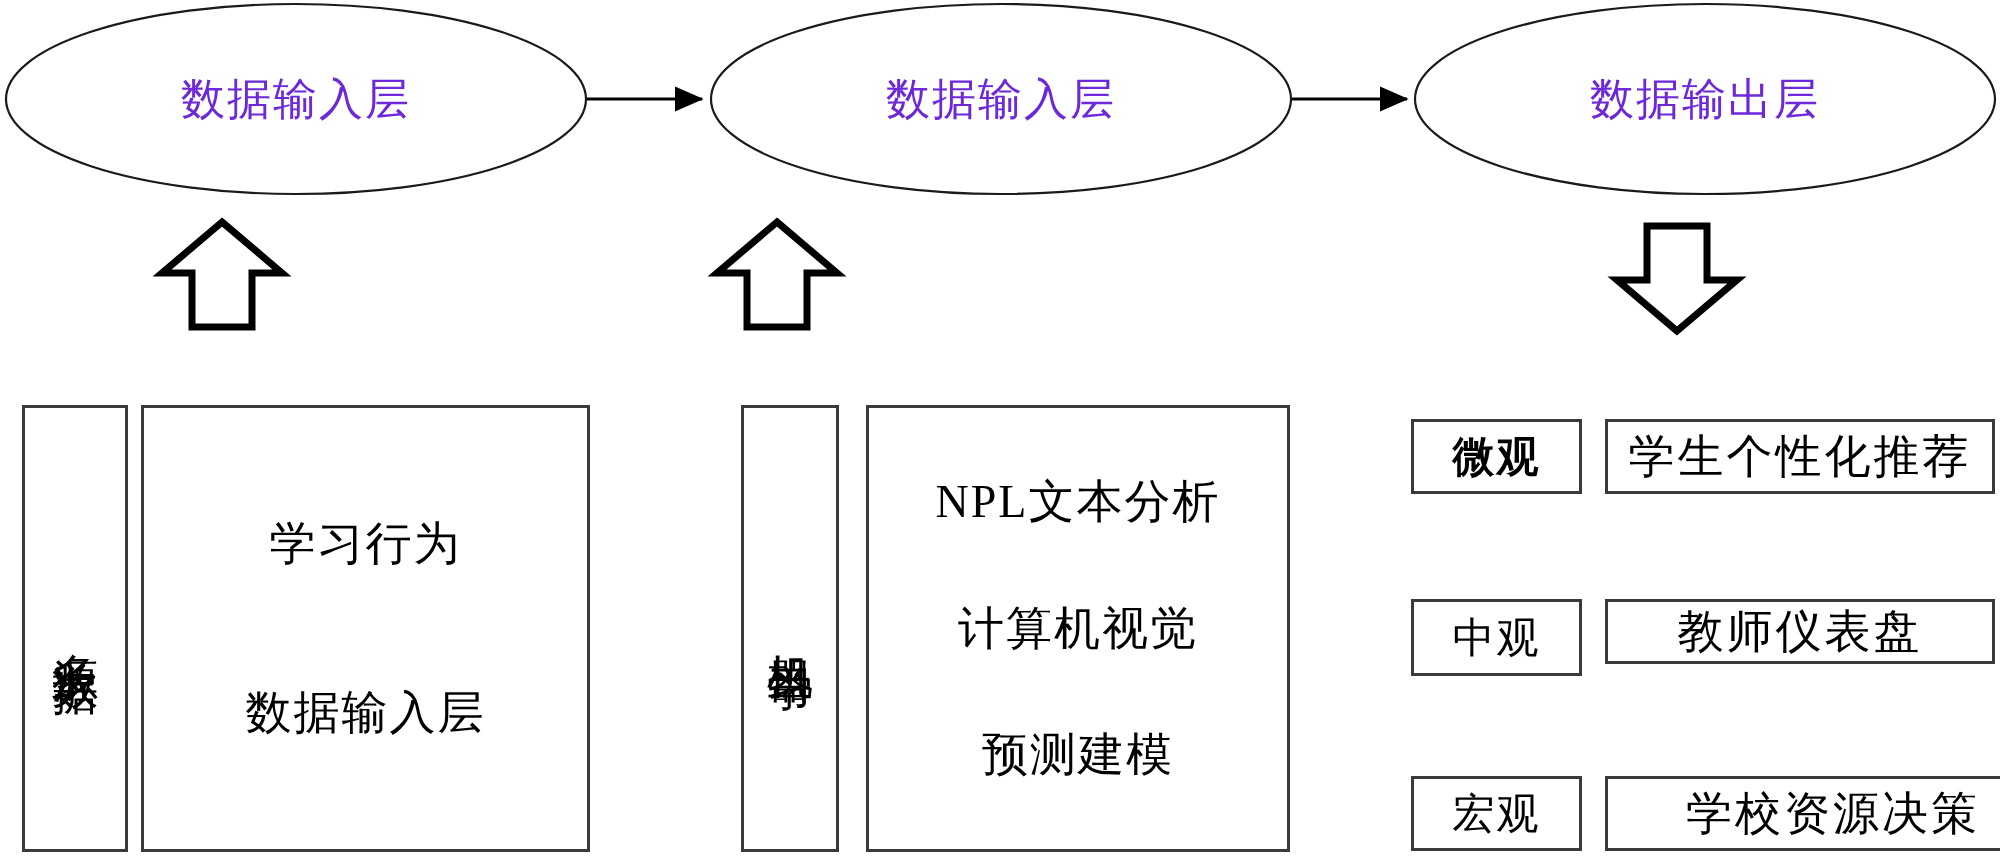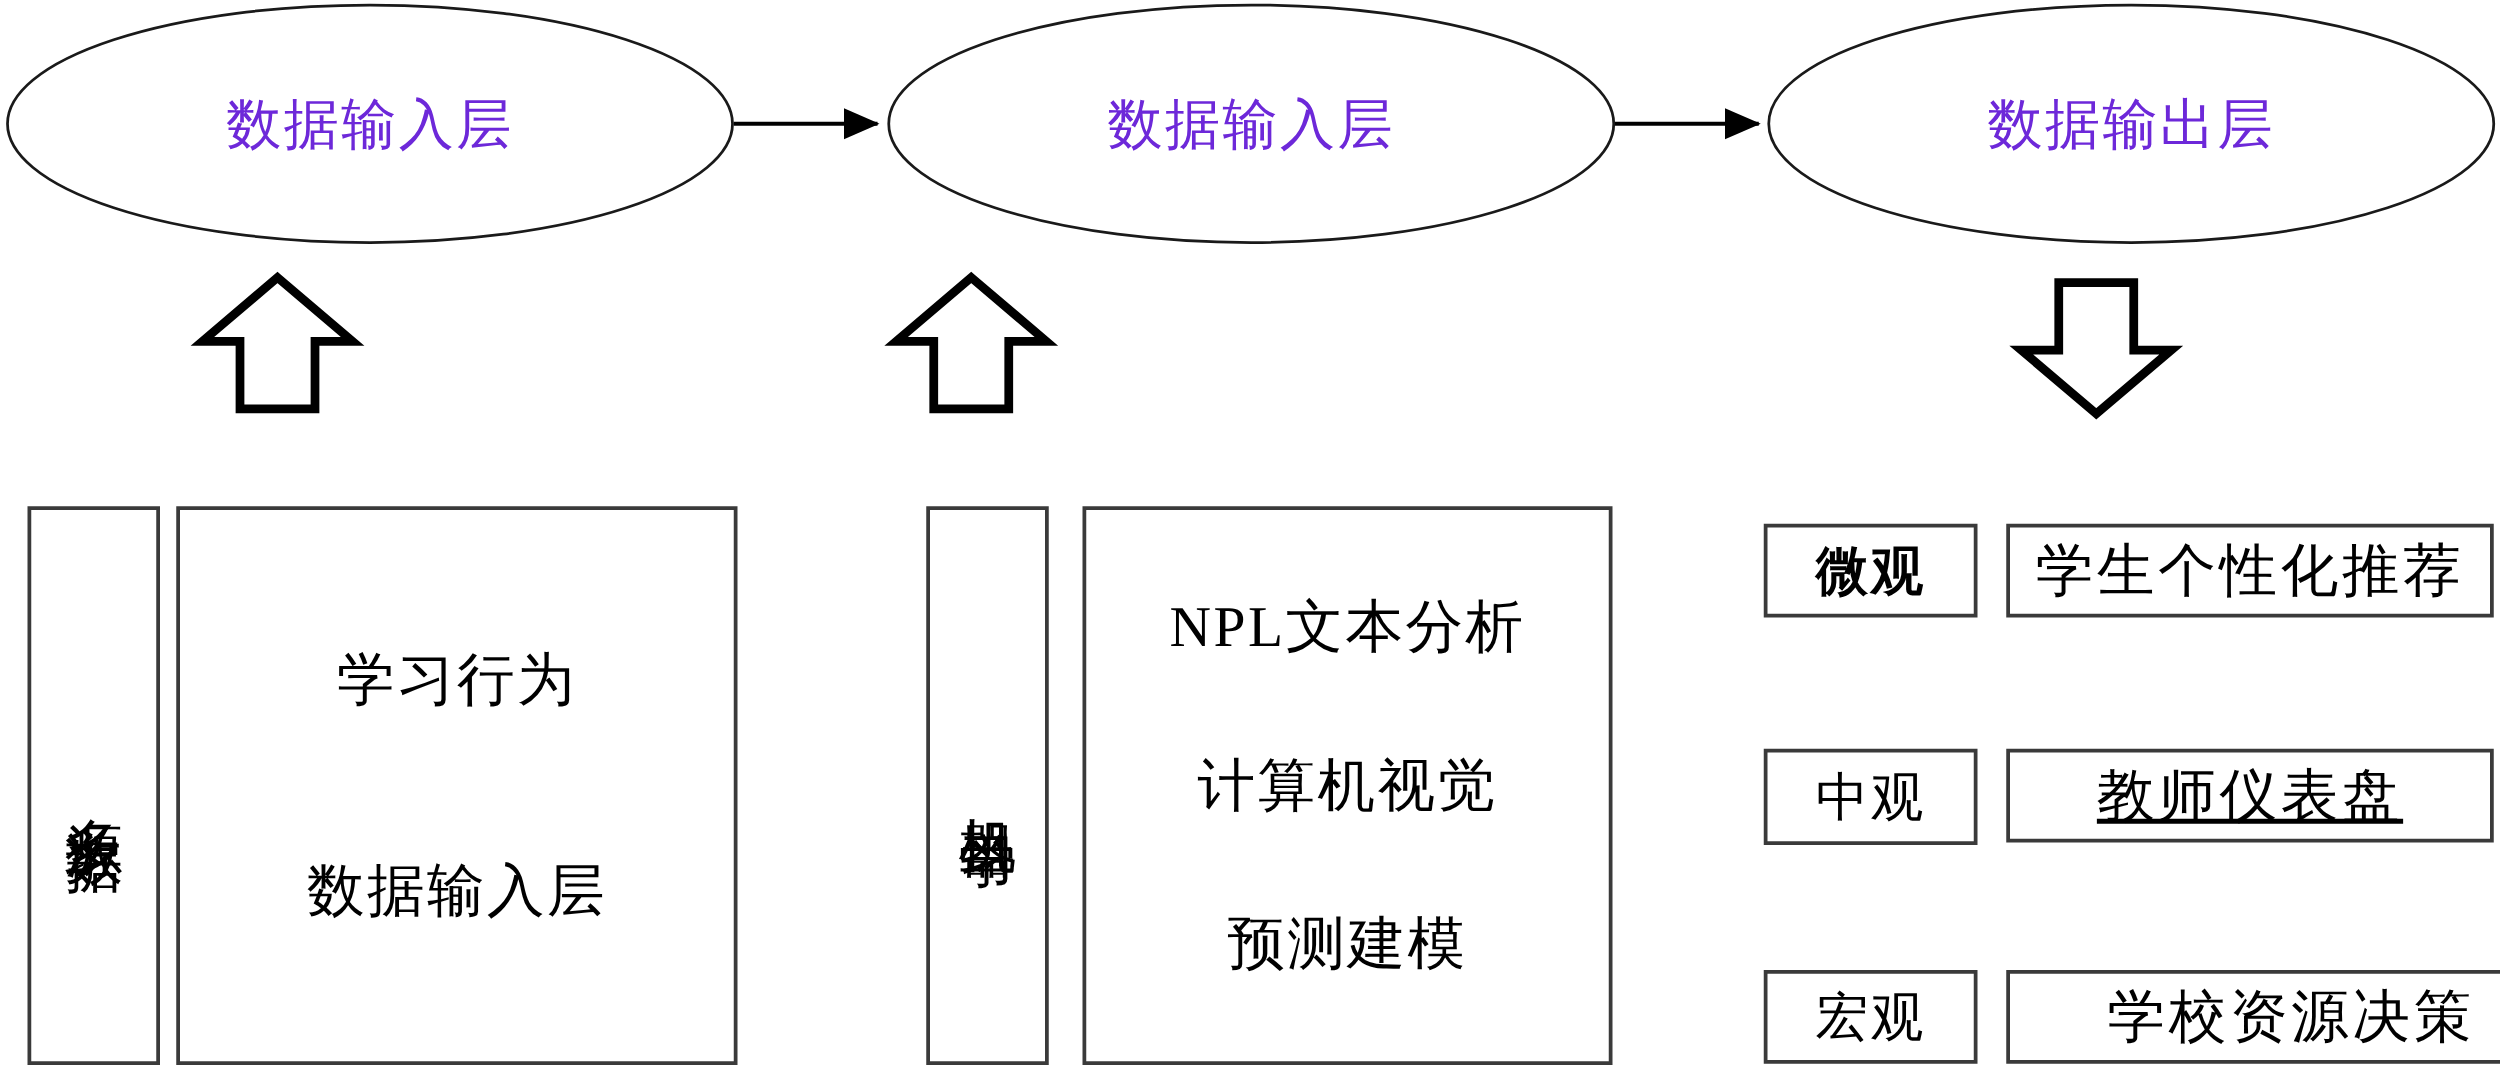--- a/index.html
+++ b/index.html
@@ -121,18 +121,18 @@
   <div class="box box-stack" style="left:866px; top:405px; width:424px; height:447px;">
     <div>NPL文本分析</div>
     <div>计算机视觉</div>
     <div>预测建模</div>
   </div>
 
   <div class="box box-small" style="left:1411px; top:419px; width:171px; height:75px;font-weight:bold;">微观</div>
   <div class="box box-wide" style="left:1605px; top:419px; width:390px; height:75px;">学生个性化推荐</div>
 
   <div class="box box-small" style="left:1411px; top:599px; width:171px; height:77px;">中观</div>
-  <div class="box box-wide" style="left:1605px; top:599px; width:390px; height:75px;text-decoration:underline;">教师仪表盘</div>
+  <div class="box box-wide" style="left:1605px; top:599px; width:390px; height:65px;">教师仪表盘</div>
 
   <div class="box box-small" style="left:1411px; top:776px; width:171px; height:75px;font-family:Liberation Serif, serif;">宏观</div>
   <div class="box box-wide" style="left:1605px; top:776px; width:456px; height:75px;">学校资源决策</div>
 
 </div>
 
 </body></html>

